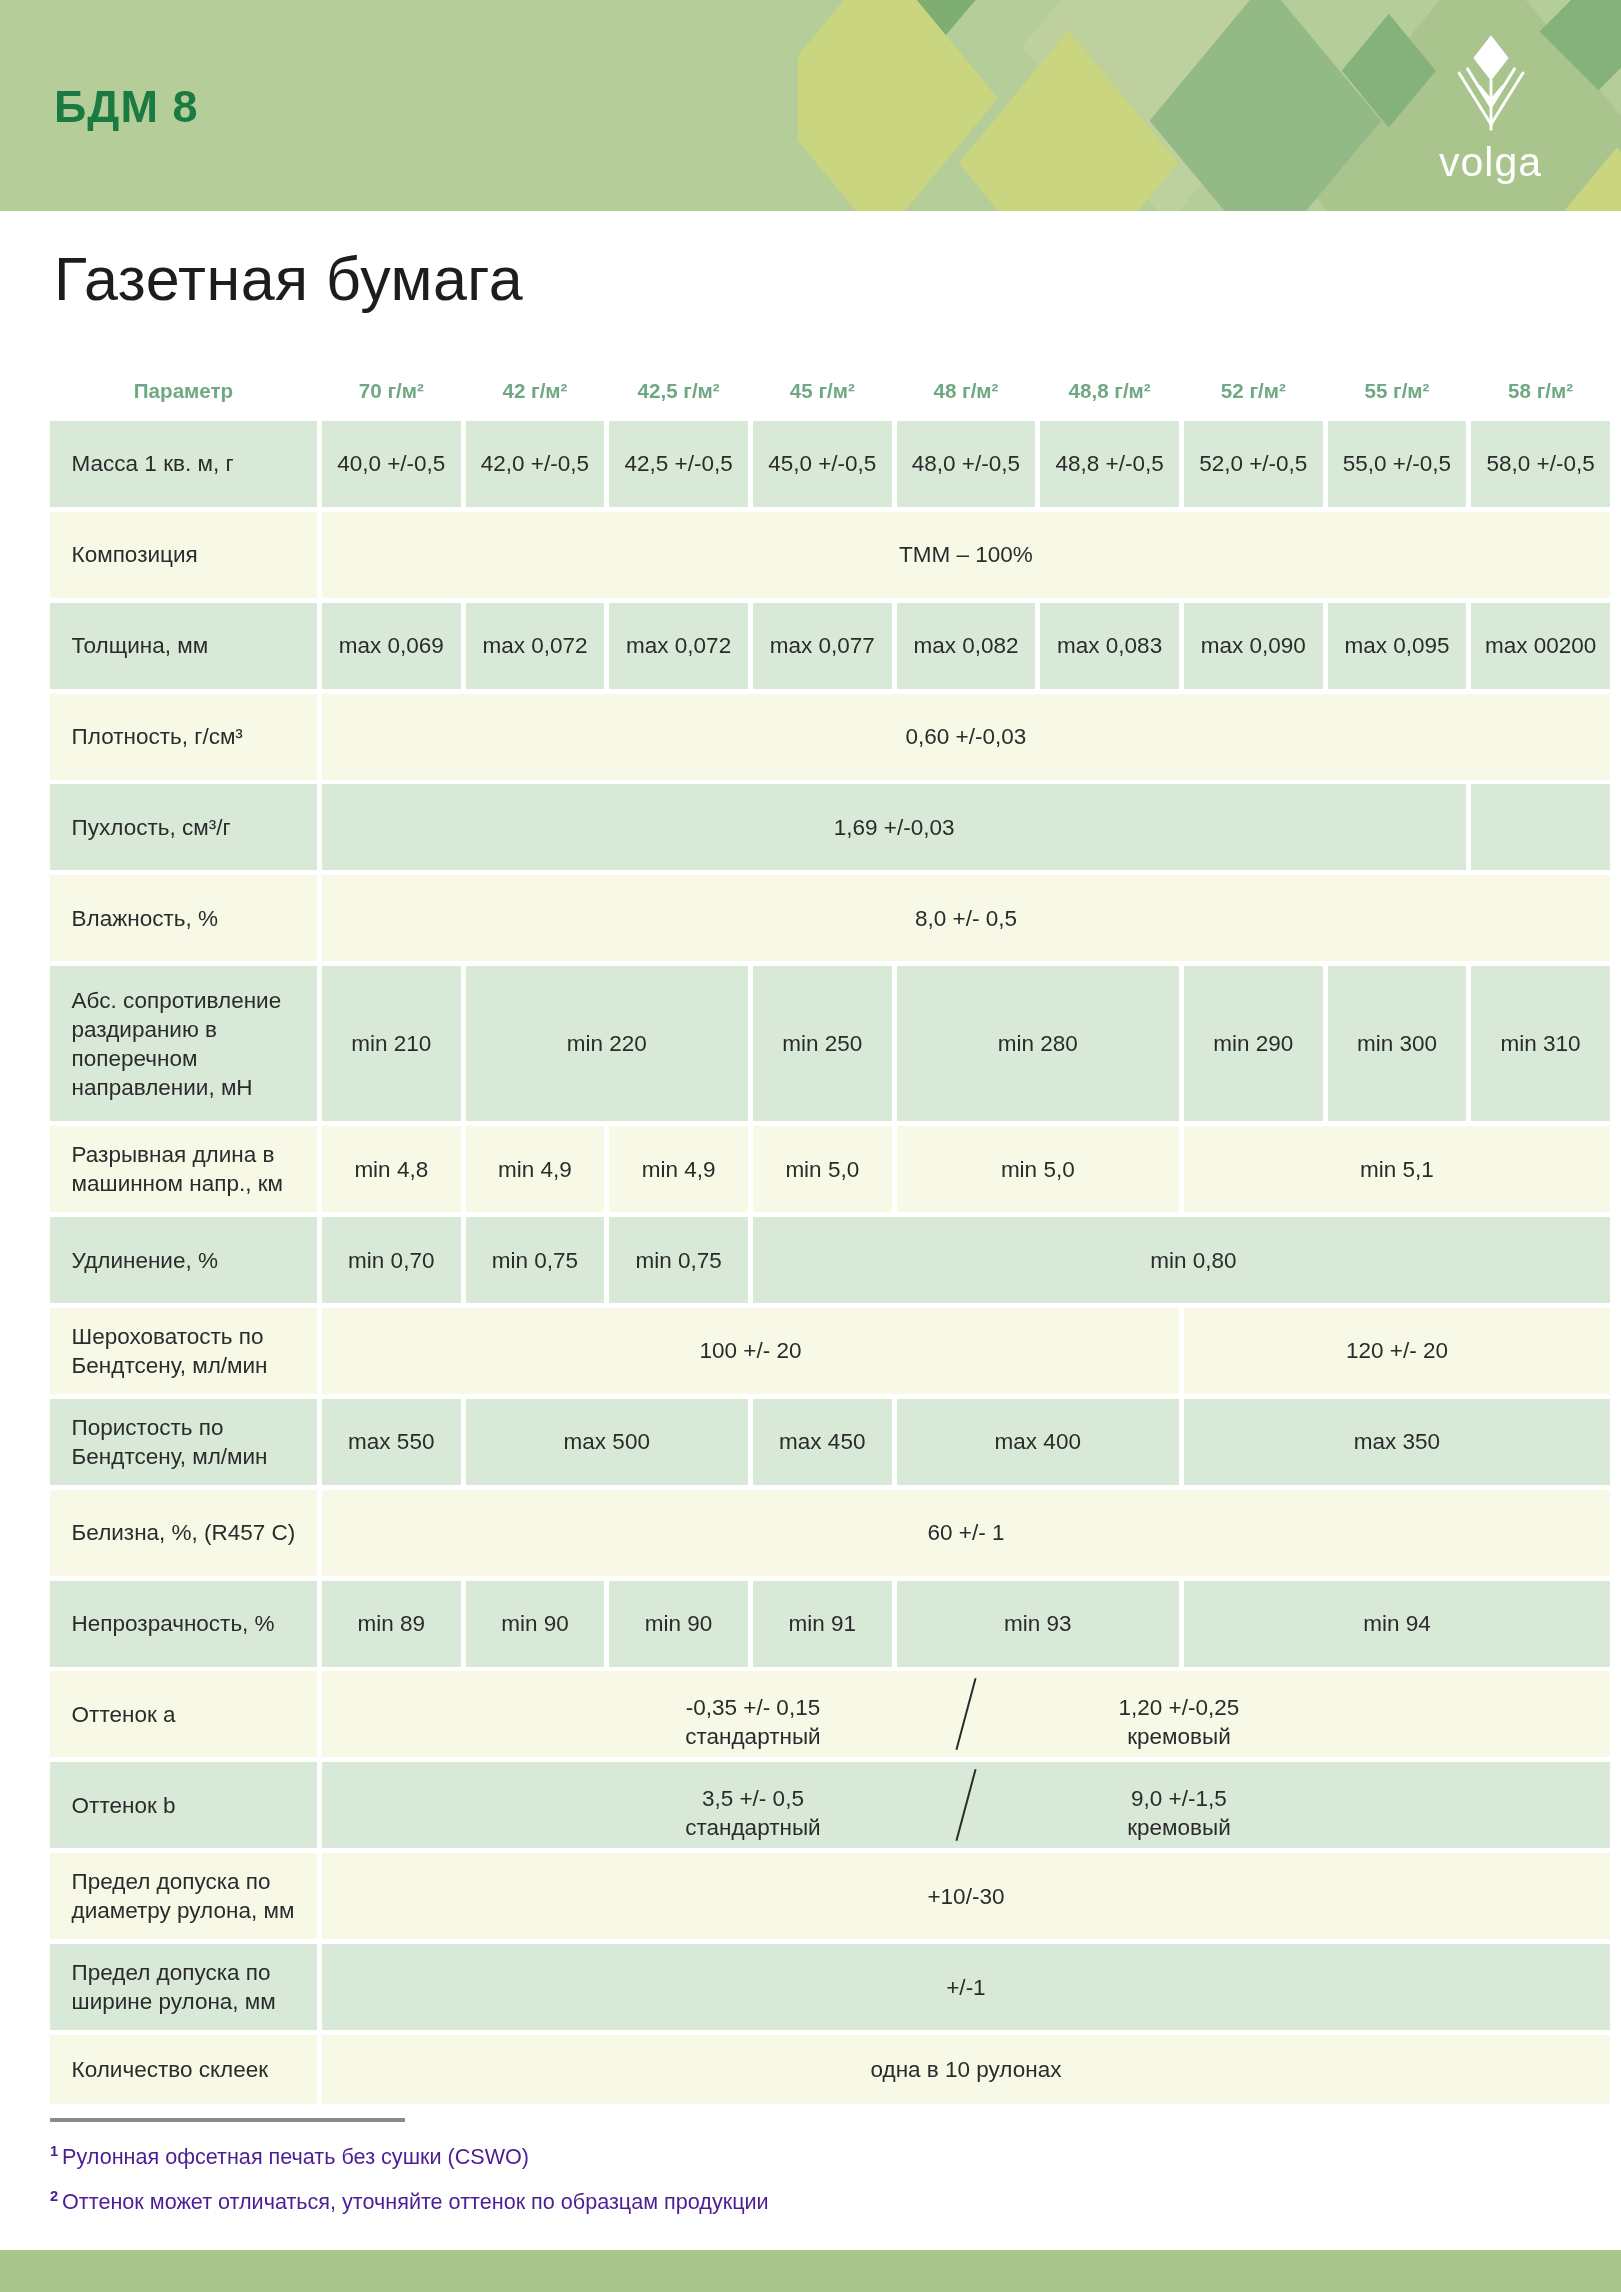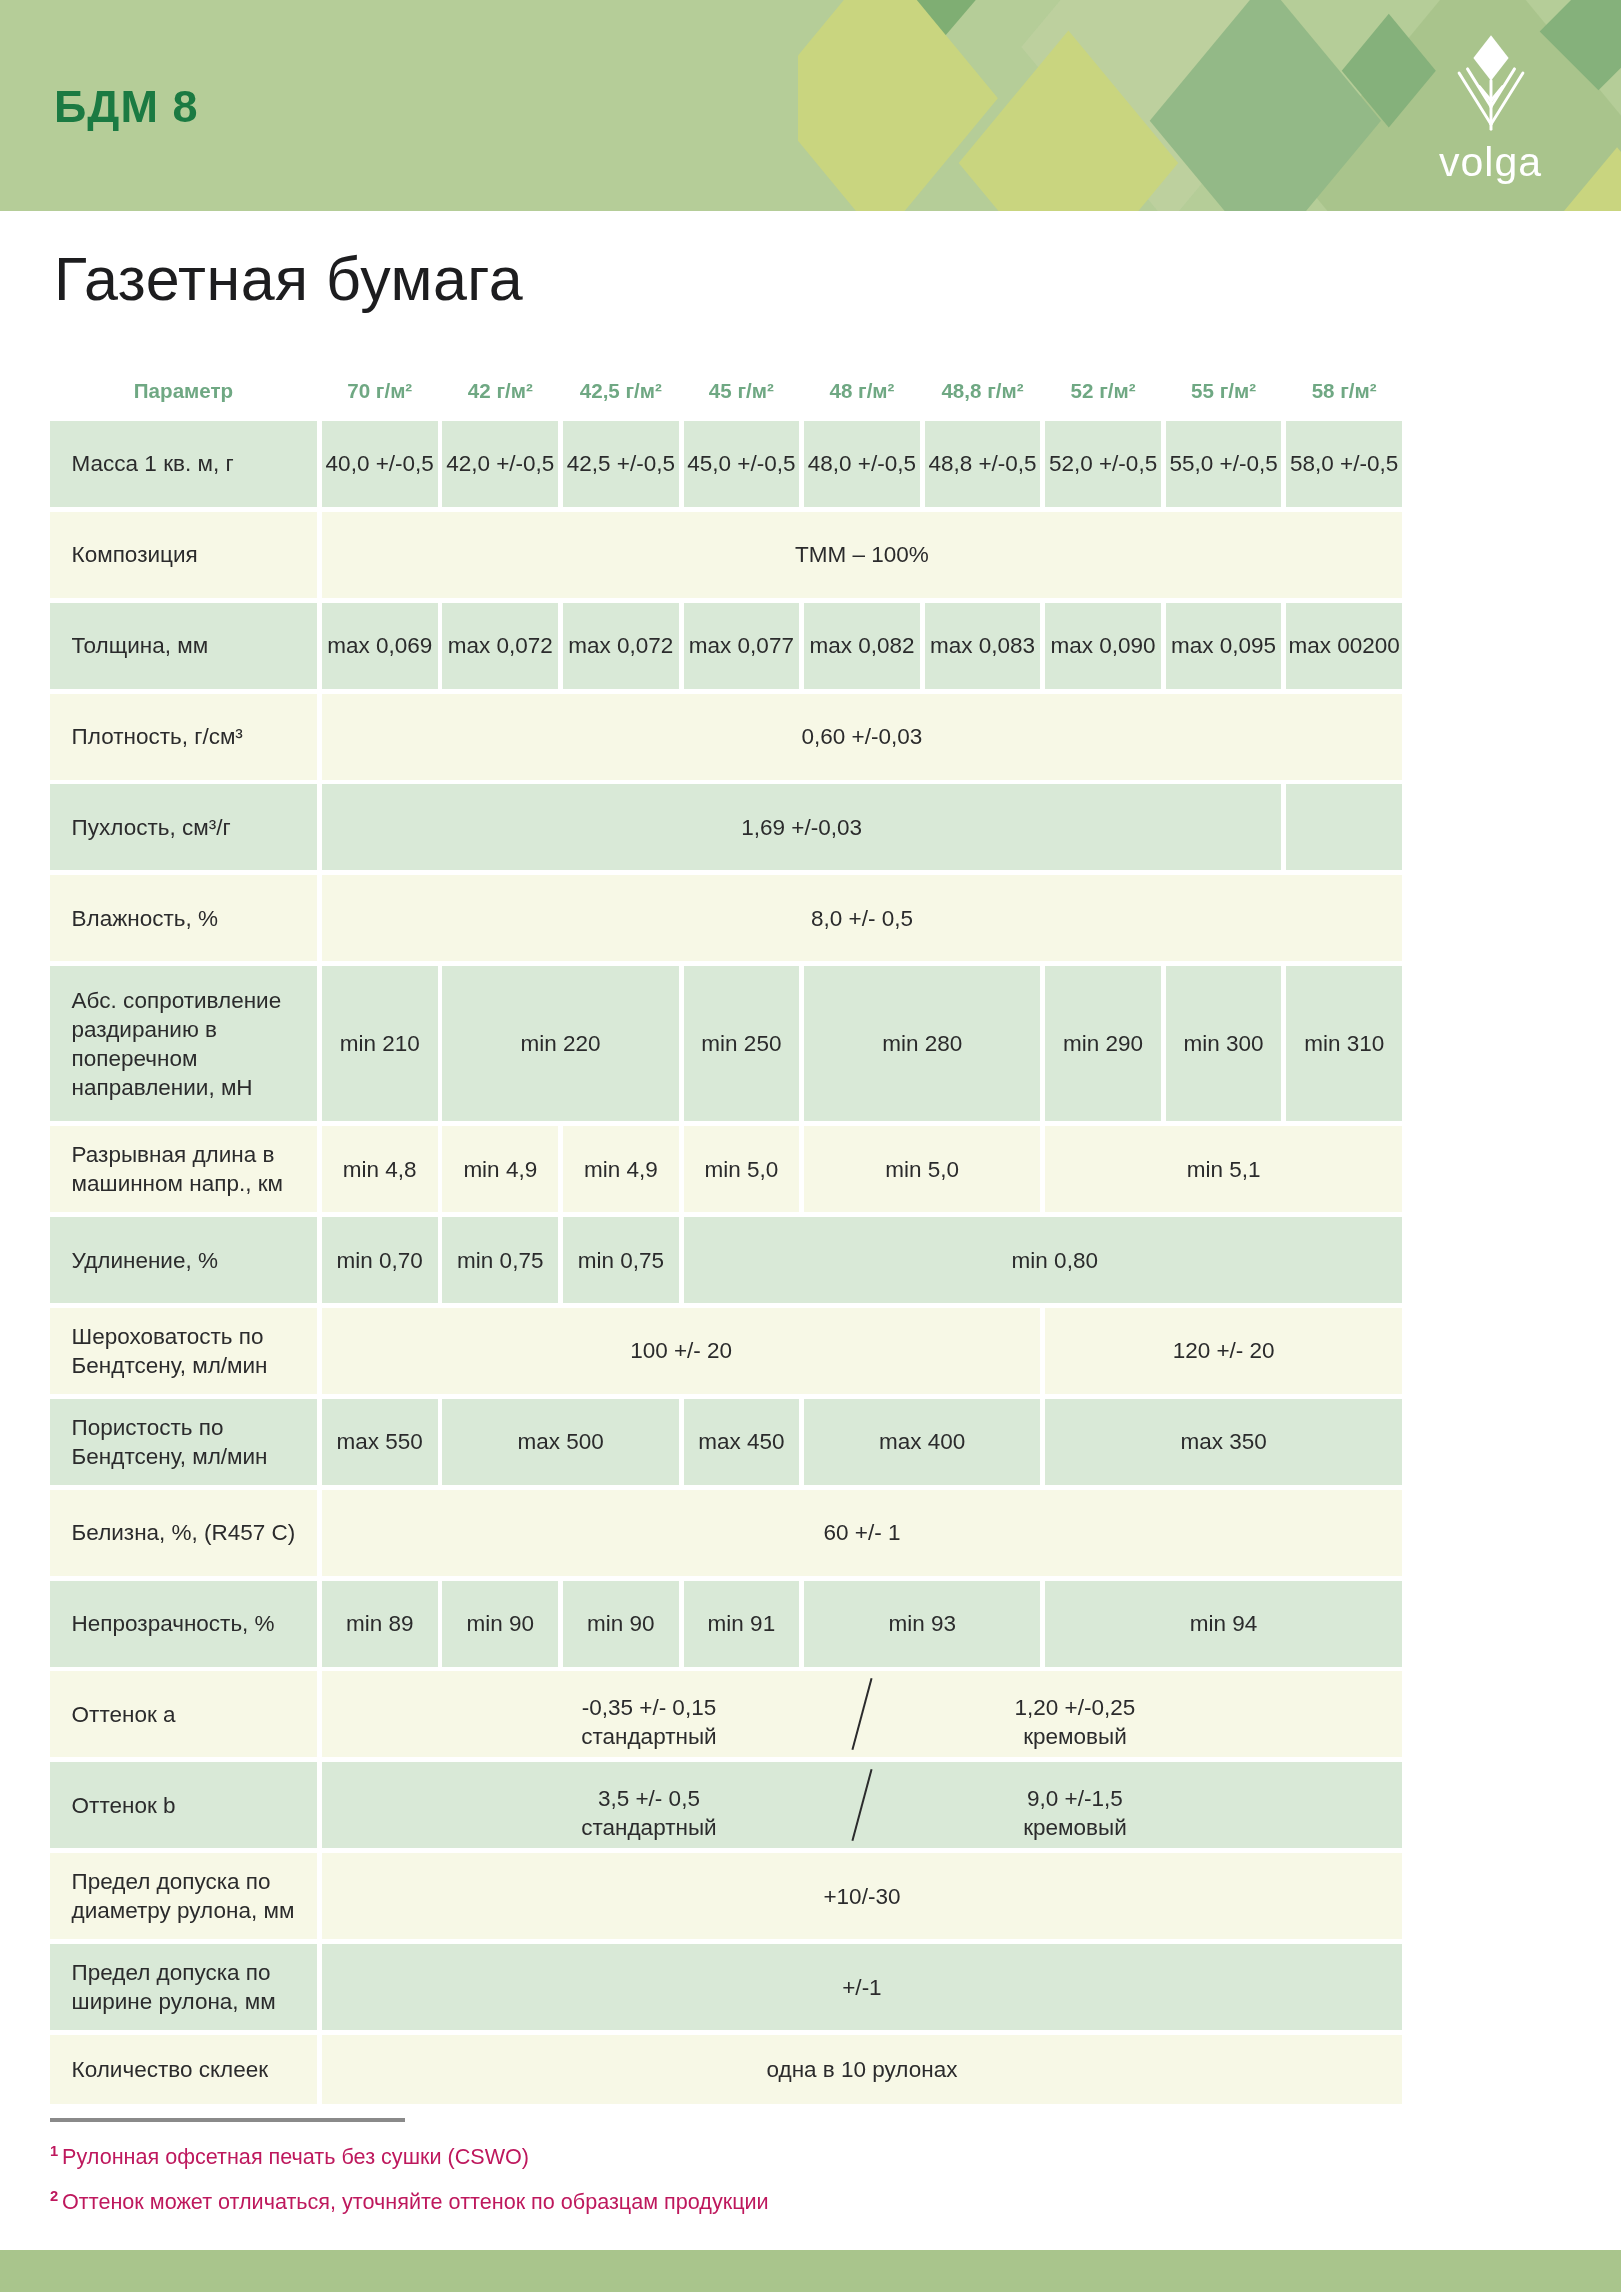--- a/index.html
+++ b/index.html
@@ -34,21 +34,21 @@
   }
   
   .title{
     margin:33px 0 0 54px;
     font-size:61px;font-weight:500;color:#1d1d1f;
     letter-spacing:0.5px;
   }
   
   .tbl{
     margin:51px 0 0 50px;
-    width:1352px;
+    width:1560px;
     display:grid;
     grid-template-columns:267px repeat(9,1fr);
     gap:4.9px;
   }
   .hcell{
     height:51px;display:flex;align-items:center;justify-content:center;
     font-size:20.6px;font-weight:bold;color:#6fa883;
   }
   .cell{display:flex;align-items:center;justify-content:center;
     font-size:22.5px;line-height:29px;text-align:center;color:#2b2b2c;}
@@ -58,21 +58,21 @@
   .h-std{height:86px;}
   .h-tall{height:155px;}
   .h-short{height:69px;}
   
   .shade-wrap{display:flex;align-items:flex-end;justify-content:center;gap:65px;}
   .shade-block{width:294px;text-align:center;font-size:22.5px;line-height:29px;}
   .shade-slash{width:2px;height:74px;background:#2b2b2c;transform:rotate(15deg);}
   
   .divider{width:355px;height:3.9px;background:#8a8a8a;margin:13.7px 0 0 50px;}
   .notes{margin:21.6px 0 0 50px;}
-  .note{font-size:21.6px;color:#be185d;margin-bottom:17.6px;}
+  .note{font-size:21.6px;color:#4c1d95;margin-bottom:17.6px;}
   .note .mk{font-weight:bold;font-size:14.7px;vertical-align:super;margin-right:3.9px;}
   
   .footer-bar{
     position:absolute;left:0;bottom:0;width:100%;height:43px;background:#a9c58c;
   }
 </style>
 </head>
 <body>
 
 <div class="page">

